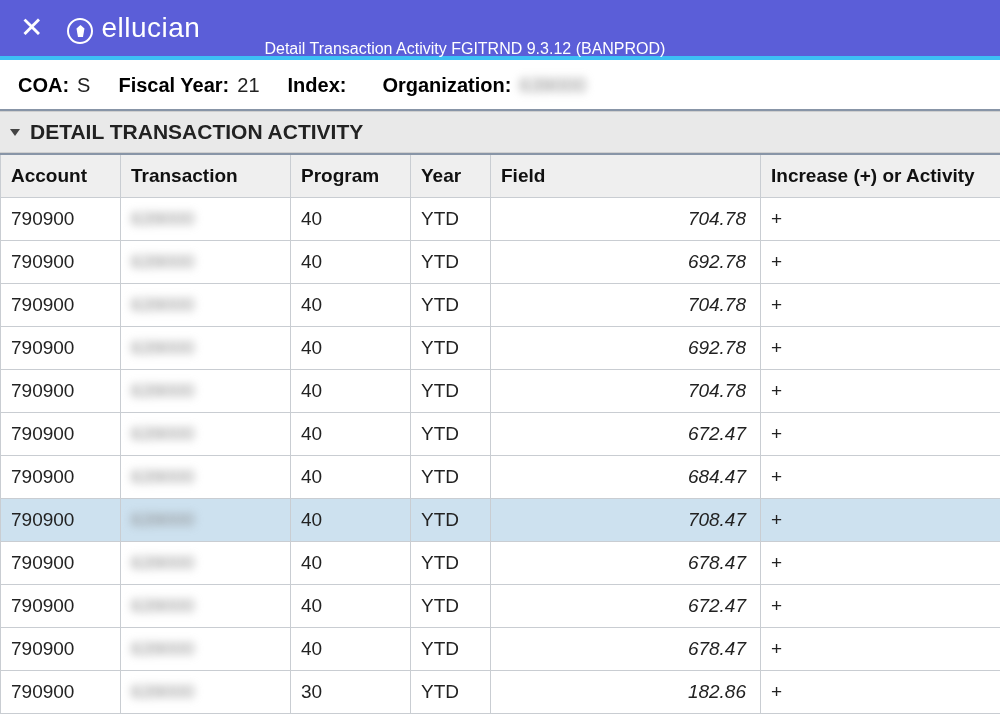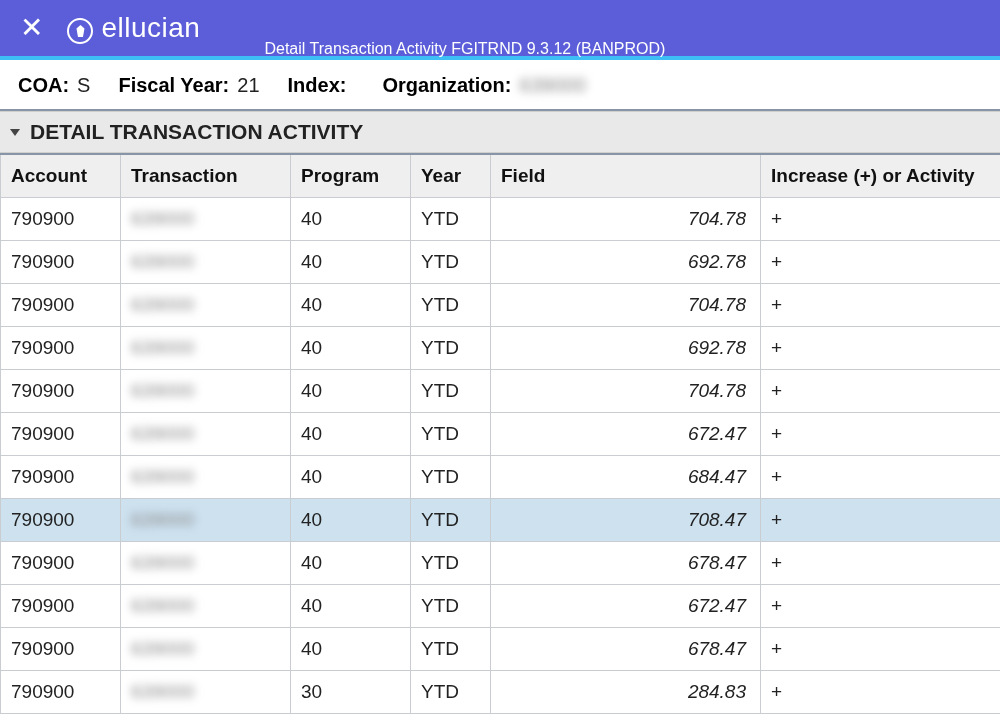--- a/index.html
+++ b/index.html
@@ -237,18 +237,18 @@
           <td>40</td>
           <td>YTD</td>
           <td class="amount">678.47</td>
           <td>+</td>
         </tr>
         <tr>
           <td>790900</td>
           <td><span class="blur">639000</span></td>
           <td>30</td>
           <td>YTD</td>
-          <td class="amount">284.83</td>
+          <td class="amount">182.86</td>
           <td>+</td>
         </tr>
       </tbody>
   </table>
 </div>
 
 </body></html>

